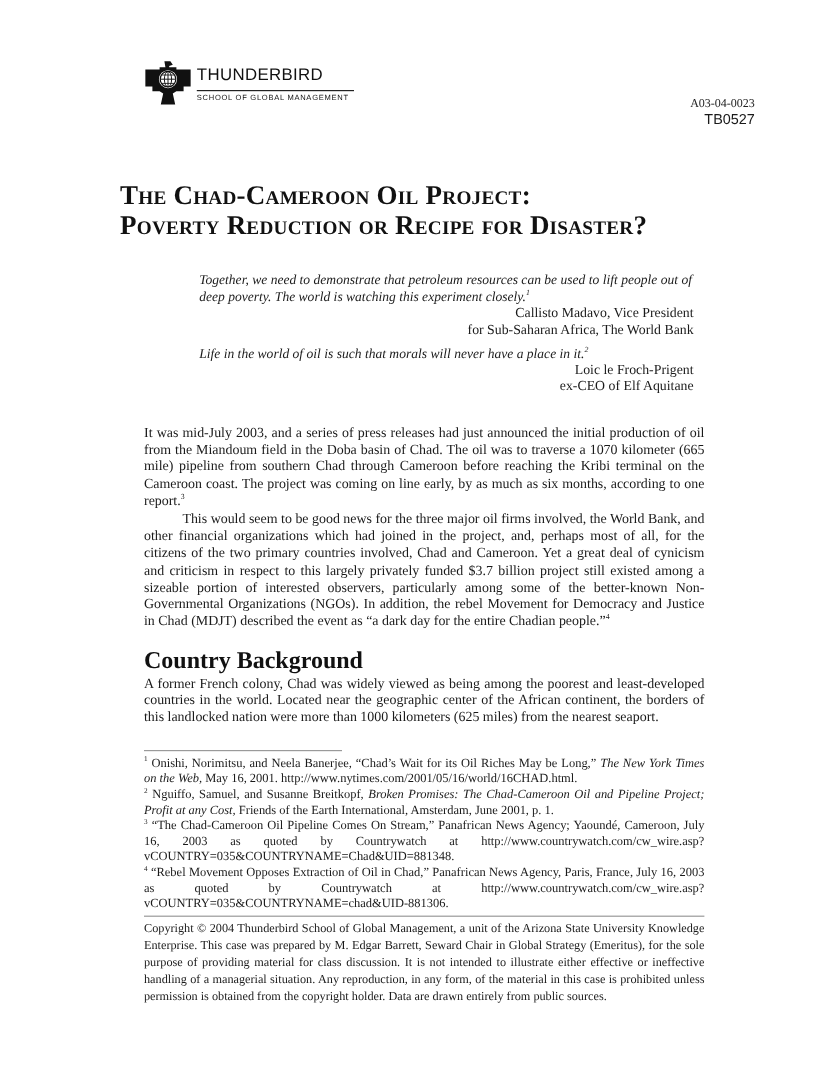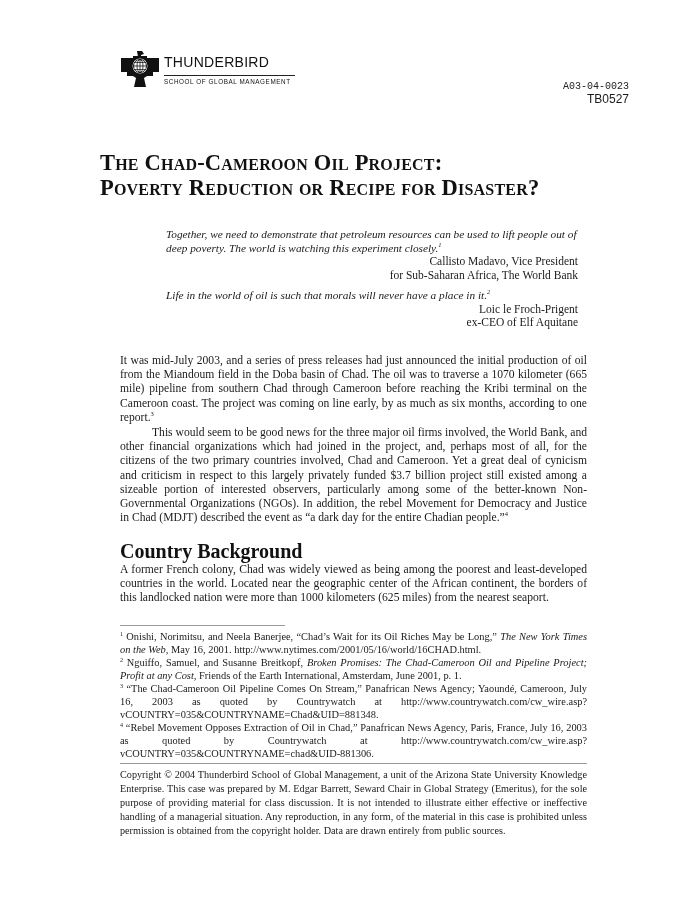--- a/index.html
+++ b/index.html
@@ -11,21 +11,21 @@
   .logo { left: 121px; top: 50px; width: 175px; height: 40px; }
   .logo-mark { position: absolute; left: 0; top: 0; width: 38px; height: 38px; }
   .logo-word { position: absolute; left: 43px; top: 2px; font-family: "Liberation Sans", "DejaVu Sans", sans-serif;
                font-size: 14px; letter-spacing: 0.3px; color: #111; line-height: 20px; }
   .logo-rule { position: absolute; left: 43px; top: 25px; width: 131px; height: 1px; background: #222; }
   .logo-sub { position: absolute; left: 43px; top: 28px; font-family: "Liberation Sans", "DejaVu Sans", sans-serif;
               font-size: 6.3px; letter-spacing: 0.6px; color: #111; white-space: nowrap; }
 
   
   .codes { right: 71px; top: 81px; text-align: right; }
-  .code1 { font-size: 10px; color: #222; line-height: 12px; font-family: Liberation Mono, monospace; }
+  .code1 { font-size: 10px; color: #222; line-height: 12px; }
   .code2 { font-family: "Liberation Sans", "DejaVu Sans", sans-serif; font-weight: normal; font-size: 12px; line-height: 13px; }
 
   
   .title { left: 100px; width: 500px; top: 150px; text-align: left; font-size: 22.5px; font-weight: bold;
            font-variant: small-caps; line-height: 25px; letter-spacing: 0.2px; color: #111; }
 
   
   .epi { left: 166px; width: 412px; font-size: 11.3px; line-height: 13.5px; }
   .epi .q { font-style: italic; }
   .epi .a { text-align: right; font-size: 11.5px; }

